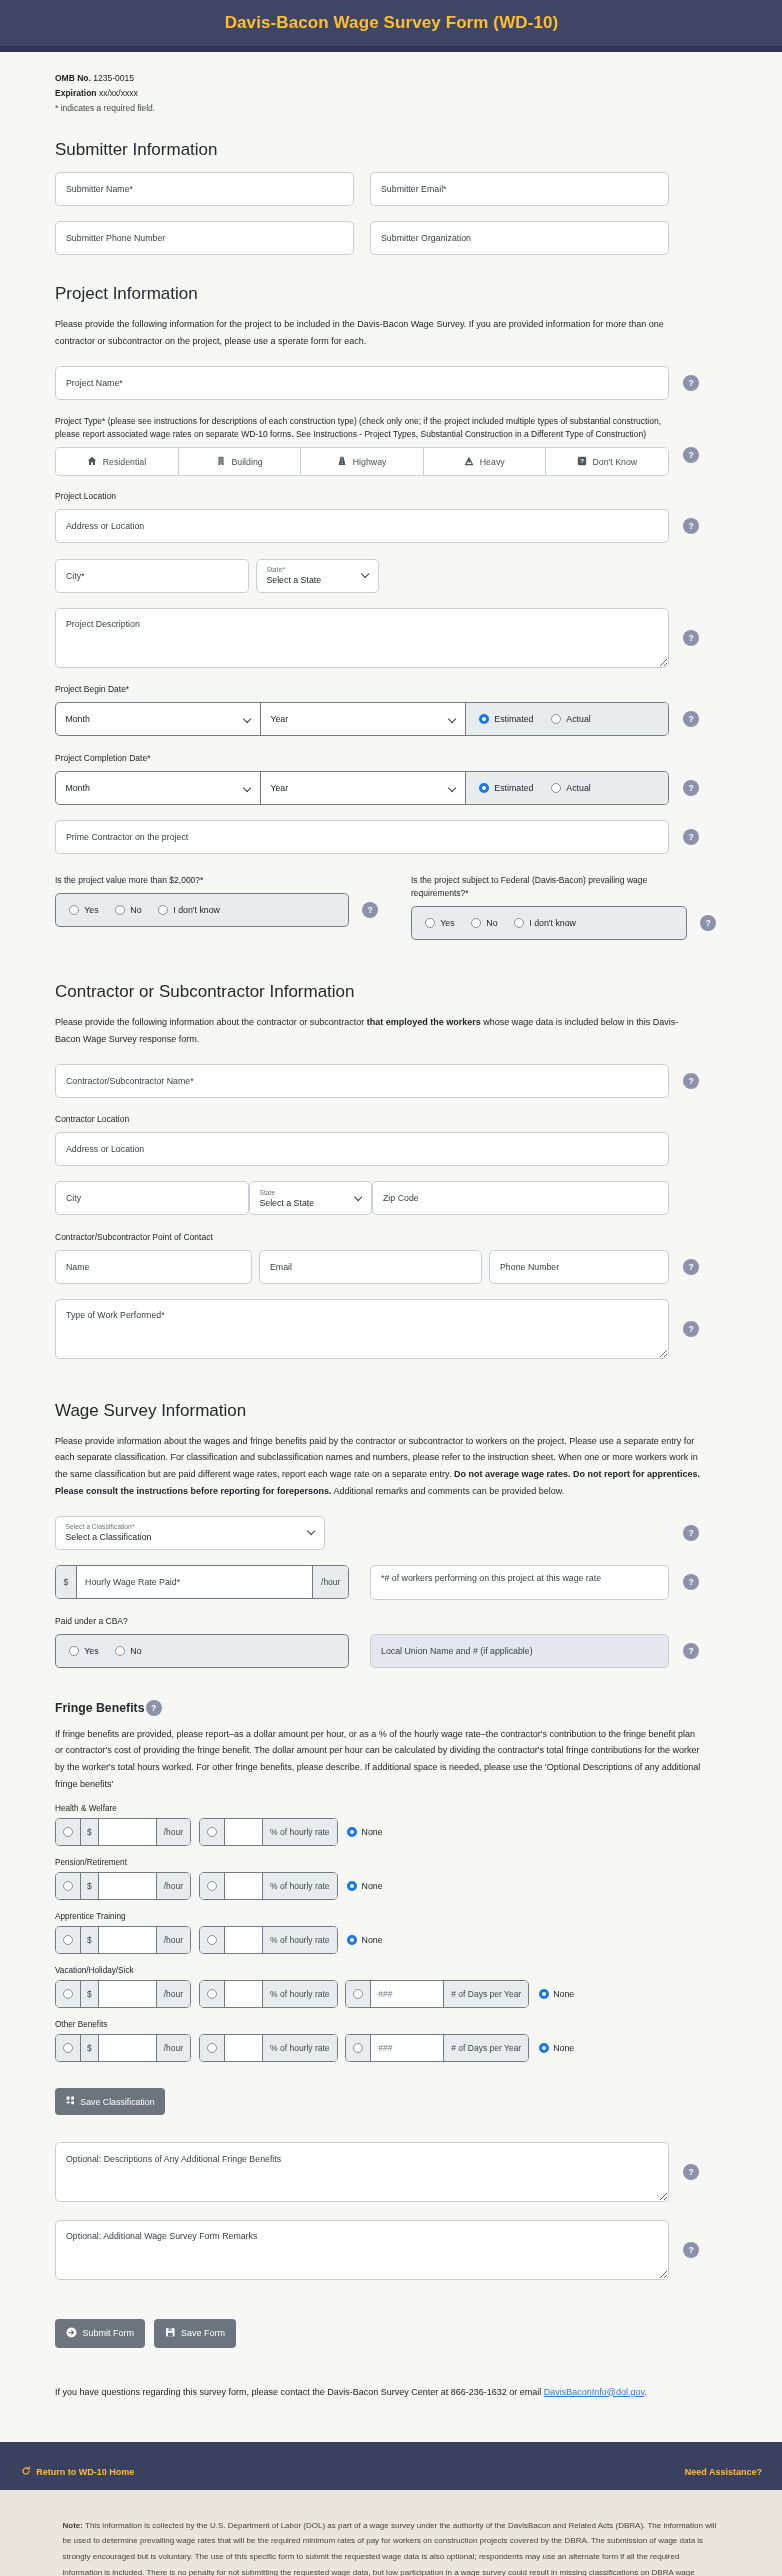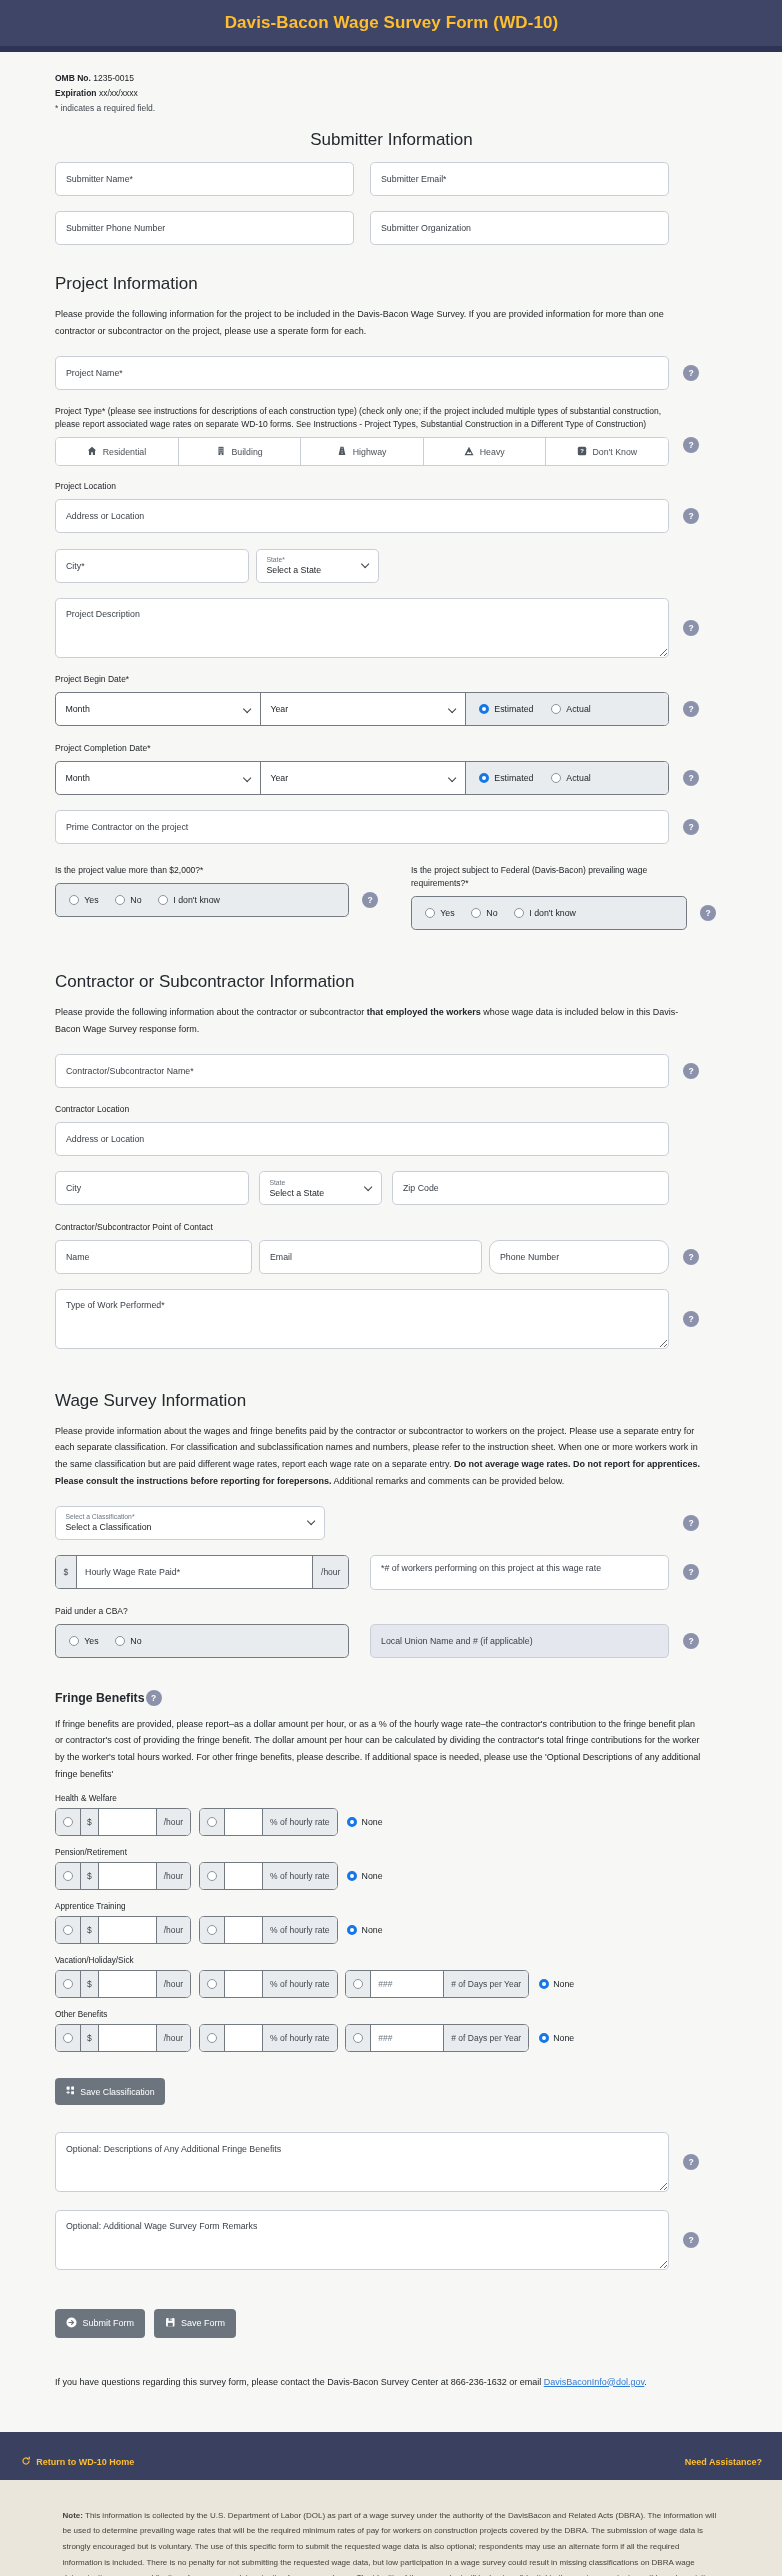--- a/index.html
+++ b/index.html
@@ -7,21 +7,21 @@
   
   .topbar{background:#3e4566;height:46px;display:flex;align-items:center;justify-content:center;}
   .topbar h1{margin:0;font-size:17px;font-weight:700;color:#ffbe2e;letter-spacing:0.1px;}
   .topstrip{background:#2e3453;height:5.9px;}
   
   .content{width:673px;margin:0 auto;padding:21px 0 41px;}
   .bold{font-weight:700;}
   .meta p{margin:0 0 5.3px;font-size:8.5px;}
   .req{font-size:7.6px;color:#40474f;margin:14px 0 0;}
   h2.section{font-size:17px;font-weight:500;color:#24292f;margin:29px 0 11.7px;}
-  h2.first{margin-top:17px;text-align:center;}
+  h2.first{margin-top:27px;}
   p.intro{font-size:9px;line-height:1.85;margin:0 0 16.4px;max-width:646px;}
   label.flabel{display:block;font-size:8.5px;color:#212529;margin:14px 0 5.9px;line-height:1.55;max-width:614px;}
   
   input.field,textarea.area,textarea.workers{box-sizing:border-box;border:0.6px solid #c9ced6;border-radius:4.7px;background:#fff;font-family:"Liberation Sans",sans-serif;font-size:8.8px;color:#212529;padding:0 10px;height:34px;width:100%;outline:none;}
   input.field::placeholder,textarea.area::placeholder,textarea.workers::placeholder{color:#3a4149;opacity:1;}
   textarea.area{padding-top:9.4px;height:60px;resize:vertical;line-height:1.5;}
   textarea.workers{padding-top:5.9px;height:35px;resize:none;line-height:1.45;}
   .grid2{display:grid;grid-template-columns:1fr 1fr;gap:15.3px 16px;width:614px;}
   .fieldwrap{display:flex;align-items:center;gap:14px;margin:0 0 15.3px;}
   .fieldwrap .main{width:614px;flex:0 0 auto;display:flex;align-items:center;gap:7px;}
@@ -325,39 +325,39 @@
     <span class="help"></span>
   </div>
 
   <label class="flabel">Contractor Location</label>
   <div class="fieldwrap">
     <div class="main">
         <input class="field" placeholder="Address or Location" style="">
       </div>
   </div>
   <div class="fieldwrap">
-    <div class="main" style="gap:10px;">
+    <div class="main" style="gap:0;">
       <input class="field" style="width: 194px;" placeholder="City">
       <div class="seldiv" style="width:123px;">
         <div class="selcol">
           <span class="sel-lab">State</span>
           <span class="sel-val">Select a State</span>
         </div>
         <span class="chev"></span>
       </div>
       <input class="field" style="flex: 1 1 0%; width: auto;" placeholder="Zip Code">
     </div>
   </div>
 
   <label class="flabel">Contractor/Subcontractor Point of Contact</label>
   <div class="fieldwrap">
     <div class="main" style="gap:7px;">
       <input class="field" style="width: 197px;" placeholder="Name">
       <input class="field" style="width: 223px;" placeholder="Email">
-      <input class="field" style="flex: 1 1 0%; width: auto; border-radius: 10px;" placeholder="Phone Number">
+      <input class="field" style="flex: 1 1 0%; width: auto;" placeholder="Phone Number">
     </div>
     <span class="help"></span>
   </div>
   <div class="fieldwrap">
     <div class="main">
         <textarea class="area" placeholder="Type of Work Performed*" style=""></textarea>
       </div>
     <span class="help"></span>
   </div>
 

